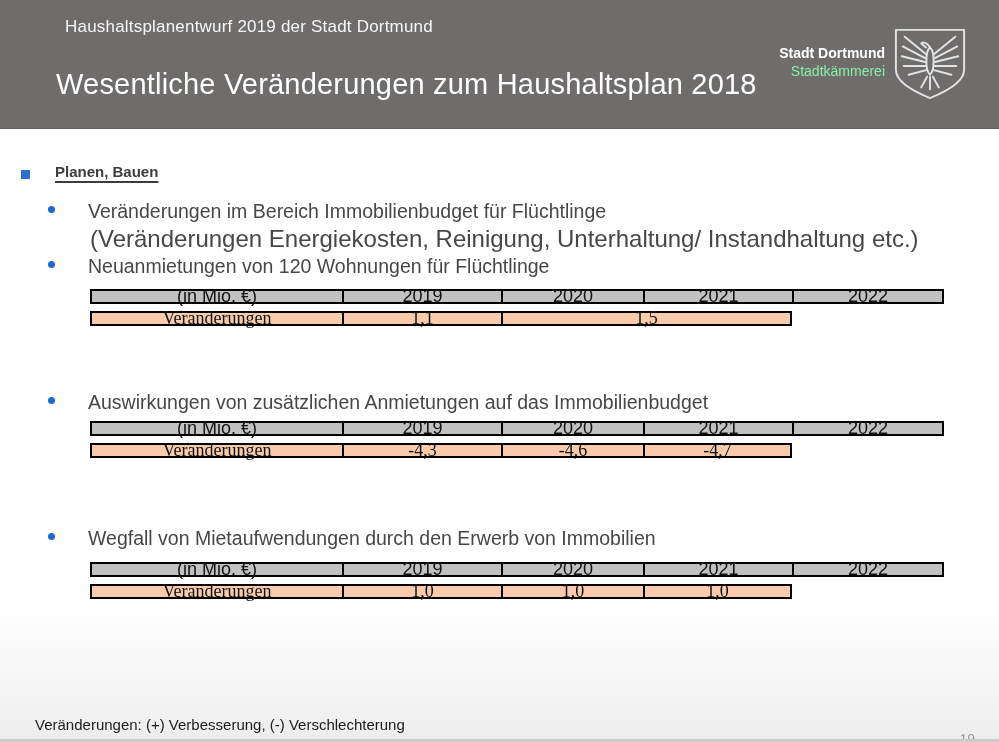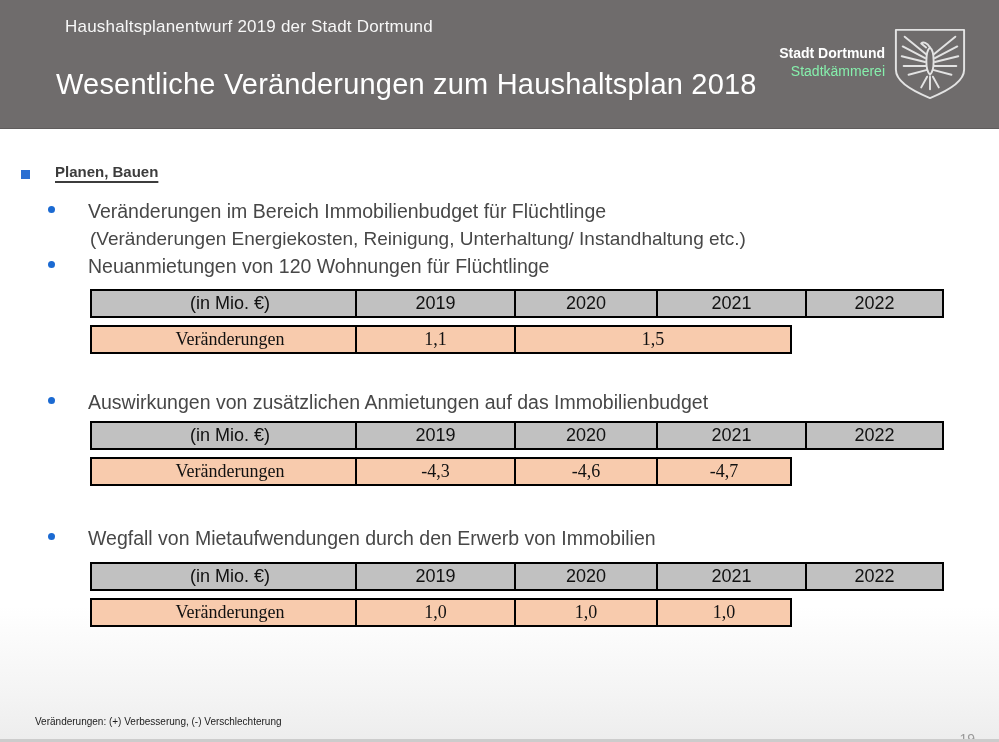--- a/index.html
+++ b/index.html
@@ -48,46 +48,45 @@
   .dot-bullet{
     position:absolute;left:0;top:9px;width:7px;height:7px;border-radius:50%;
     background:#1b6ad2;
   }
   .bullet-text{
     position:absolute;left:40px;top:0;white-space:nowrap;
     font-size:19.5px;color:#474747;line-height:28px;
   }
   .bullet-sub{
     position:absolute;left:42px;top:28px;white-space:nowrap;
-    font-size:19px;color:#474747;line-height:28px;
+    font-size:24px;color:#474747;line-height:28px;
   }
   
   .tbl{position:absolute;left:90px;width:854px;}
   .trow{
-    display:flex;box-sizing:border-box;height:29px;
+    display:flex;box-sizing:border-box;height:15px;
     border:2px solid #000000;
-    padding-left:13px;
   }
   .trow.thead{width:854px;background:#c1c1c1;}
   .trow.tdata{width:702px;background:#f8cbad;margin-top:7px;font-family:Liberation Serif, serif;}
   .tc{
     box-sizing:border-box;display:flex;align-items:center;justify-content:center;
     border-right:2px solid #000;height:100%;
     font-size:18px;color:#111;white-space:nowrap;
   }
   .tc:last-child{border-right:none;flex:1;}
   .c0{width:252px;}
   .c1{width:159px;}
   .c2{width:142px;}
   .c3{width:149px;}
   .c4{width:152px;}
   
   .footnote{
     position:absolute;left:35px;top:716px;
-    font-size:10px;color:#1c1c1c;text-align:center;
+    font-size:15px;color:#1c1c1c;text-align:center;
   }
   .pagenum{
     position:absolute;right:24px;bottom:-8px;
     font-size:14px;color:#9a9a9a;
   }
 </style>
 </head>
 <body>
 
 <div class="slide">

